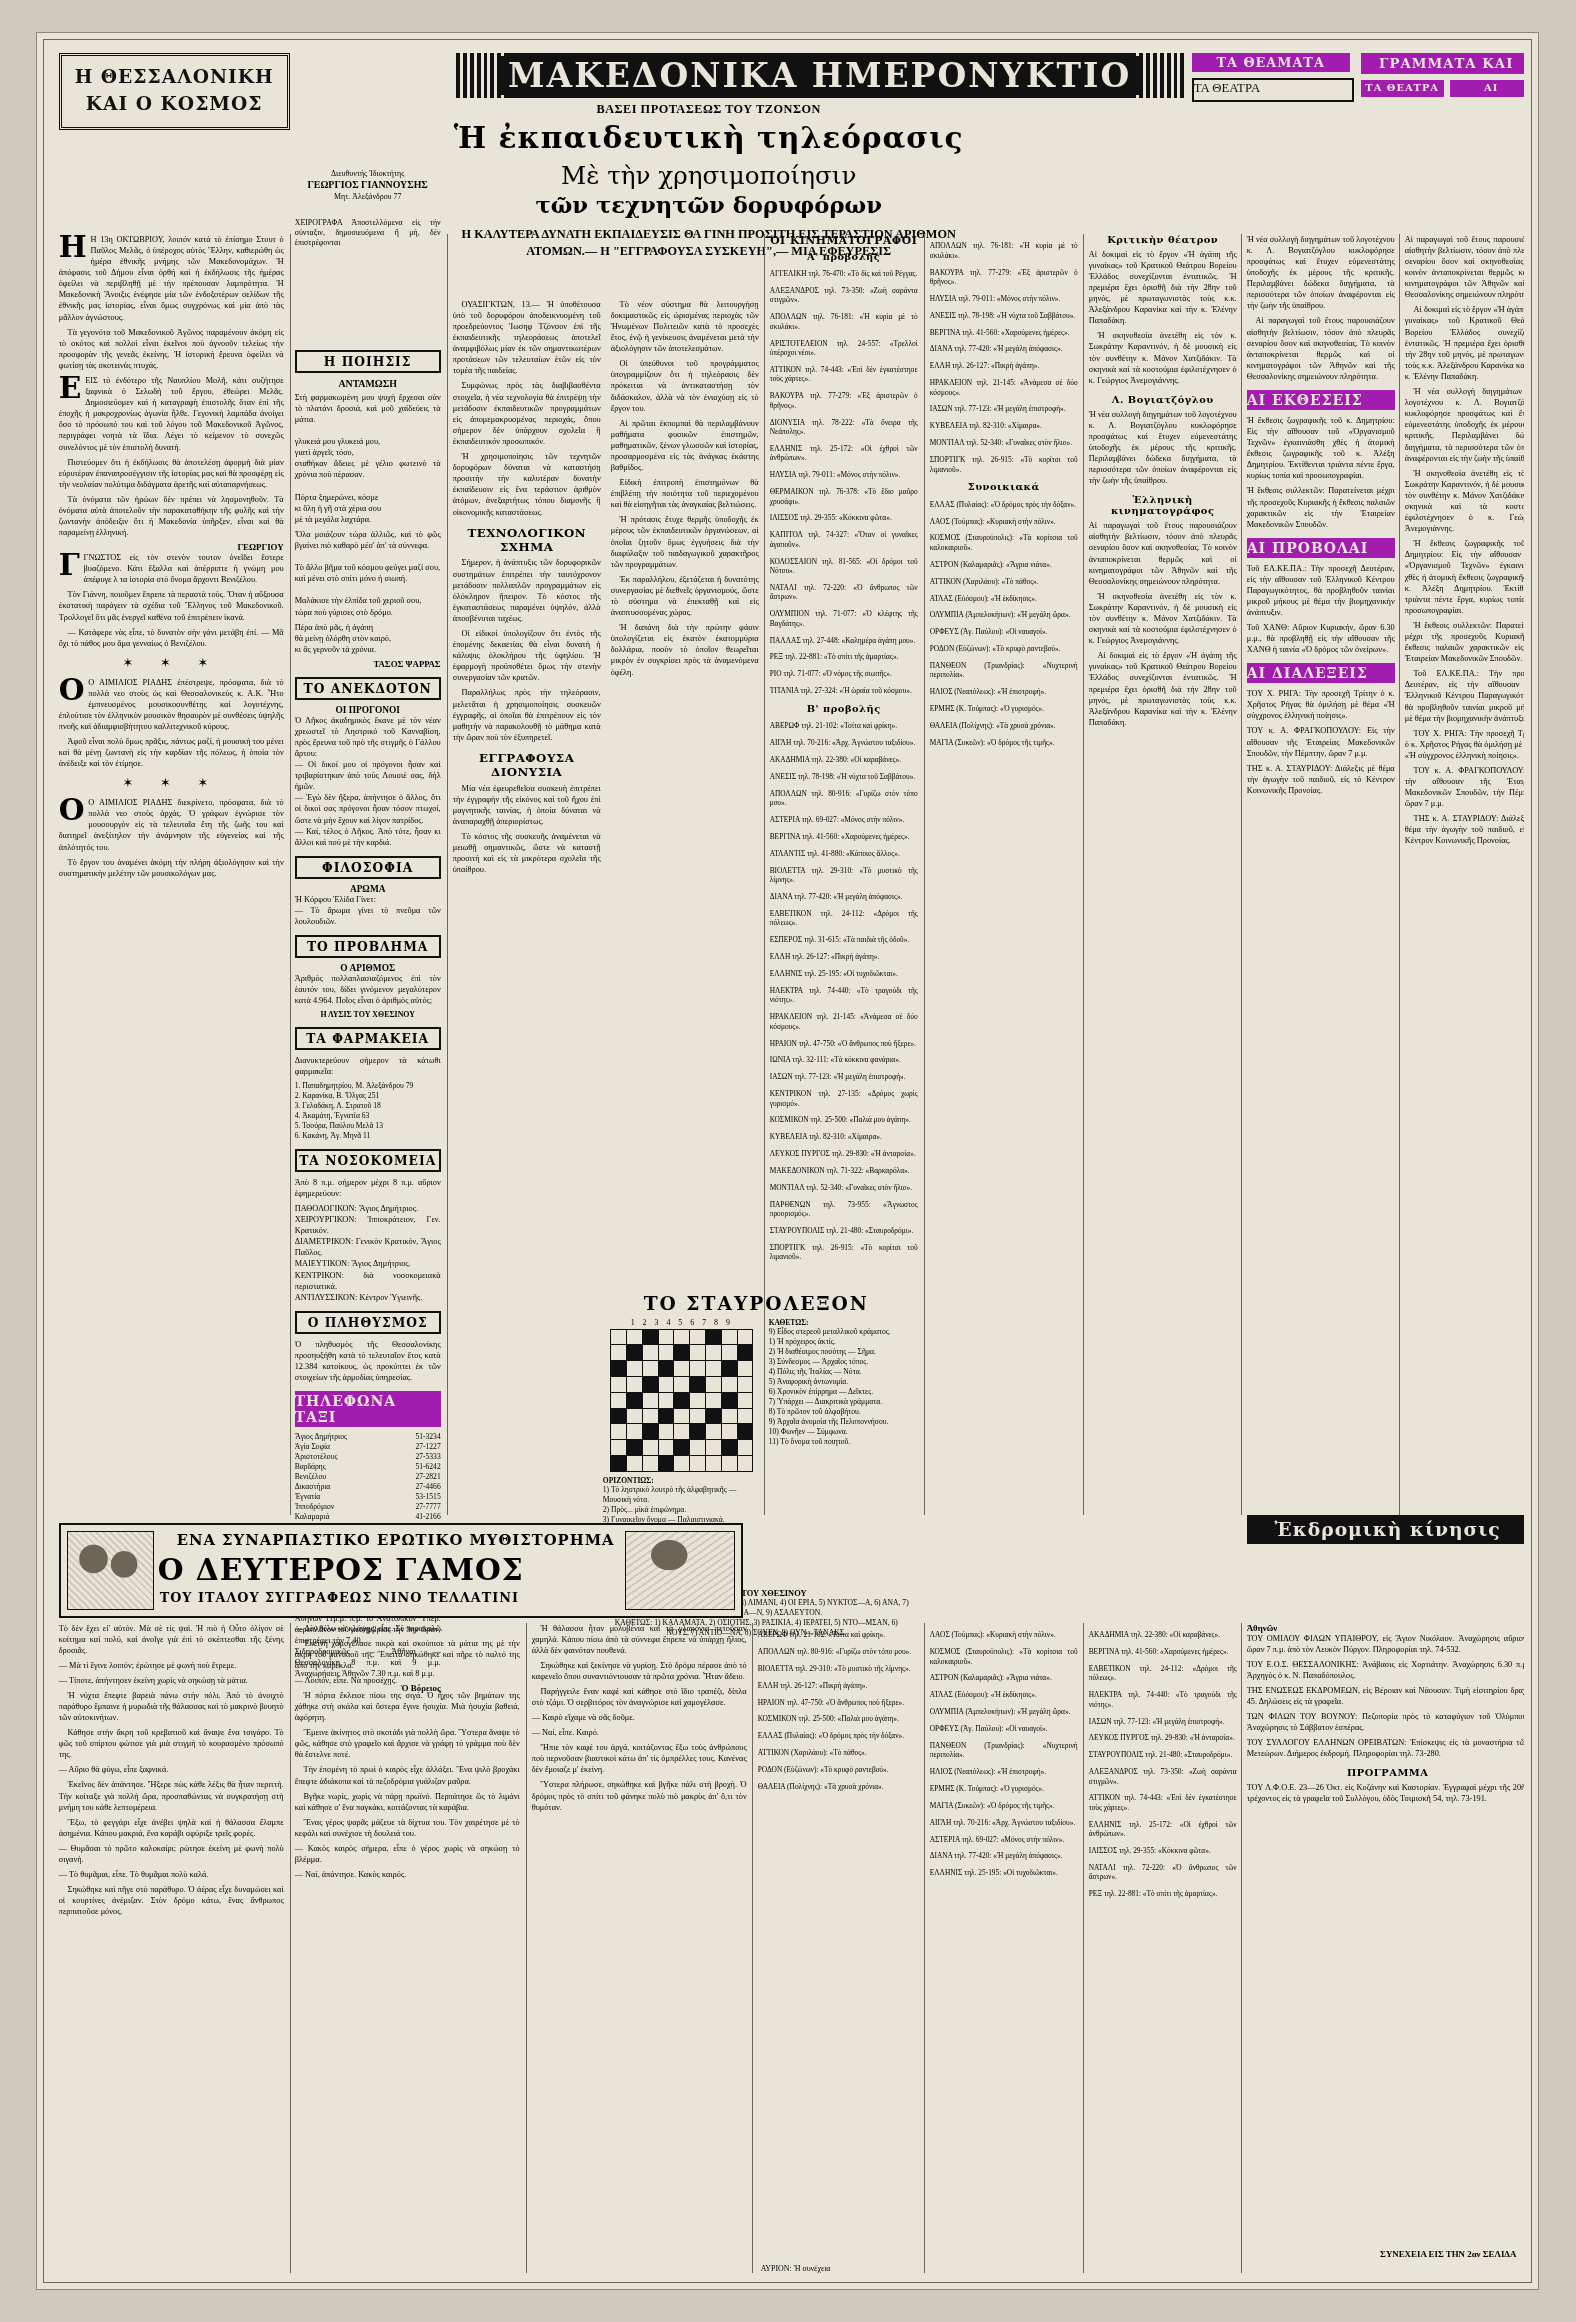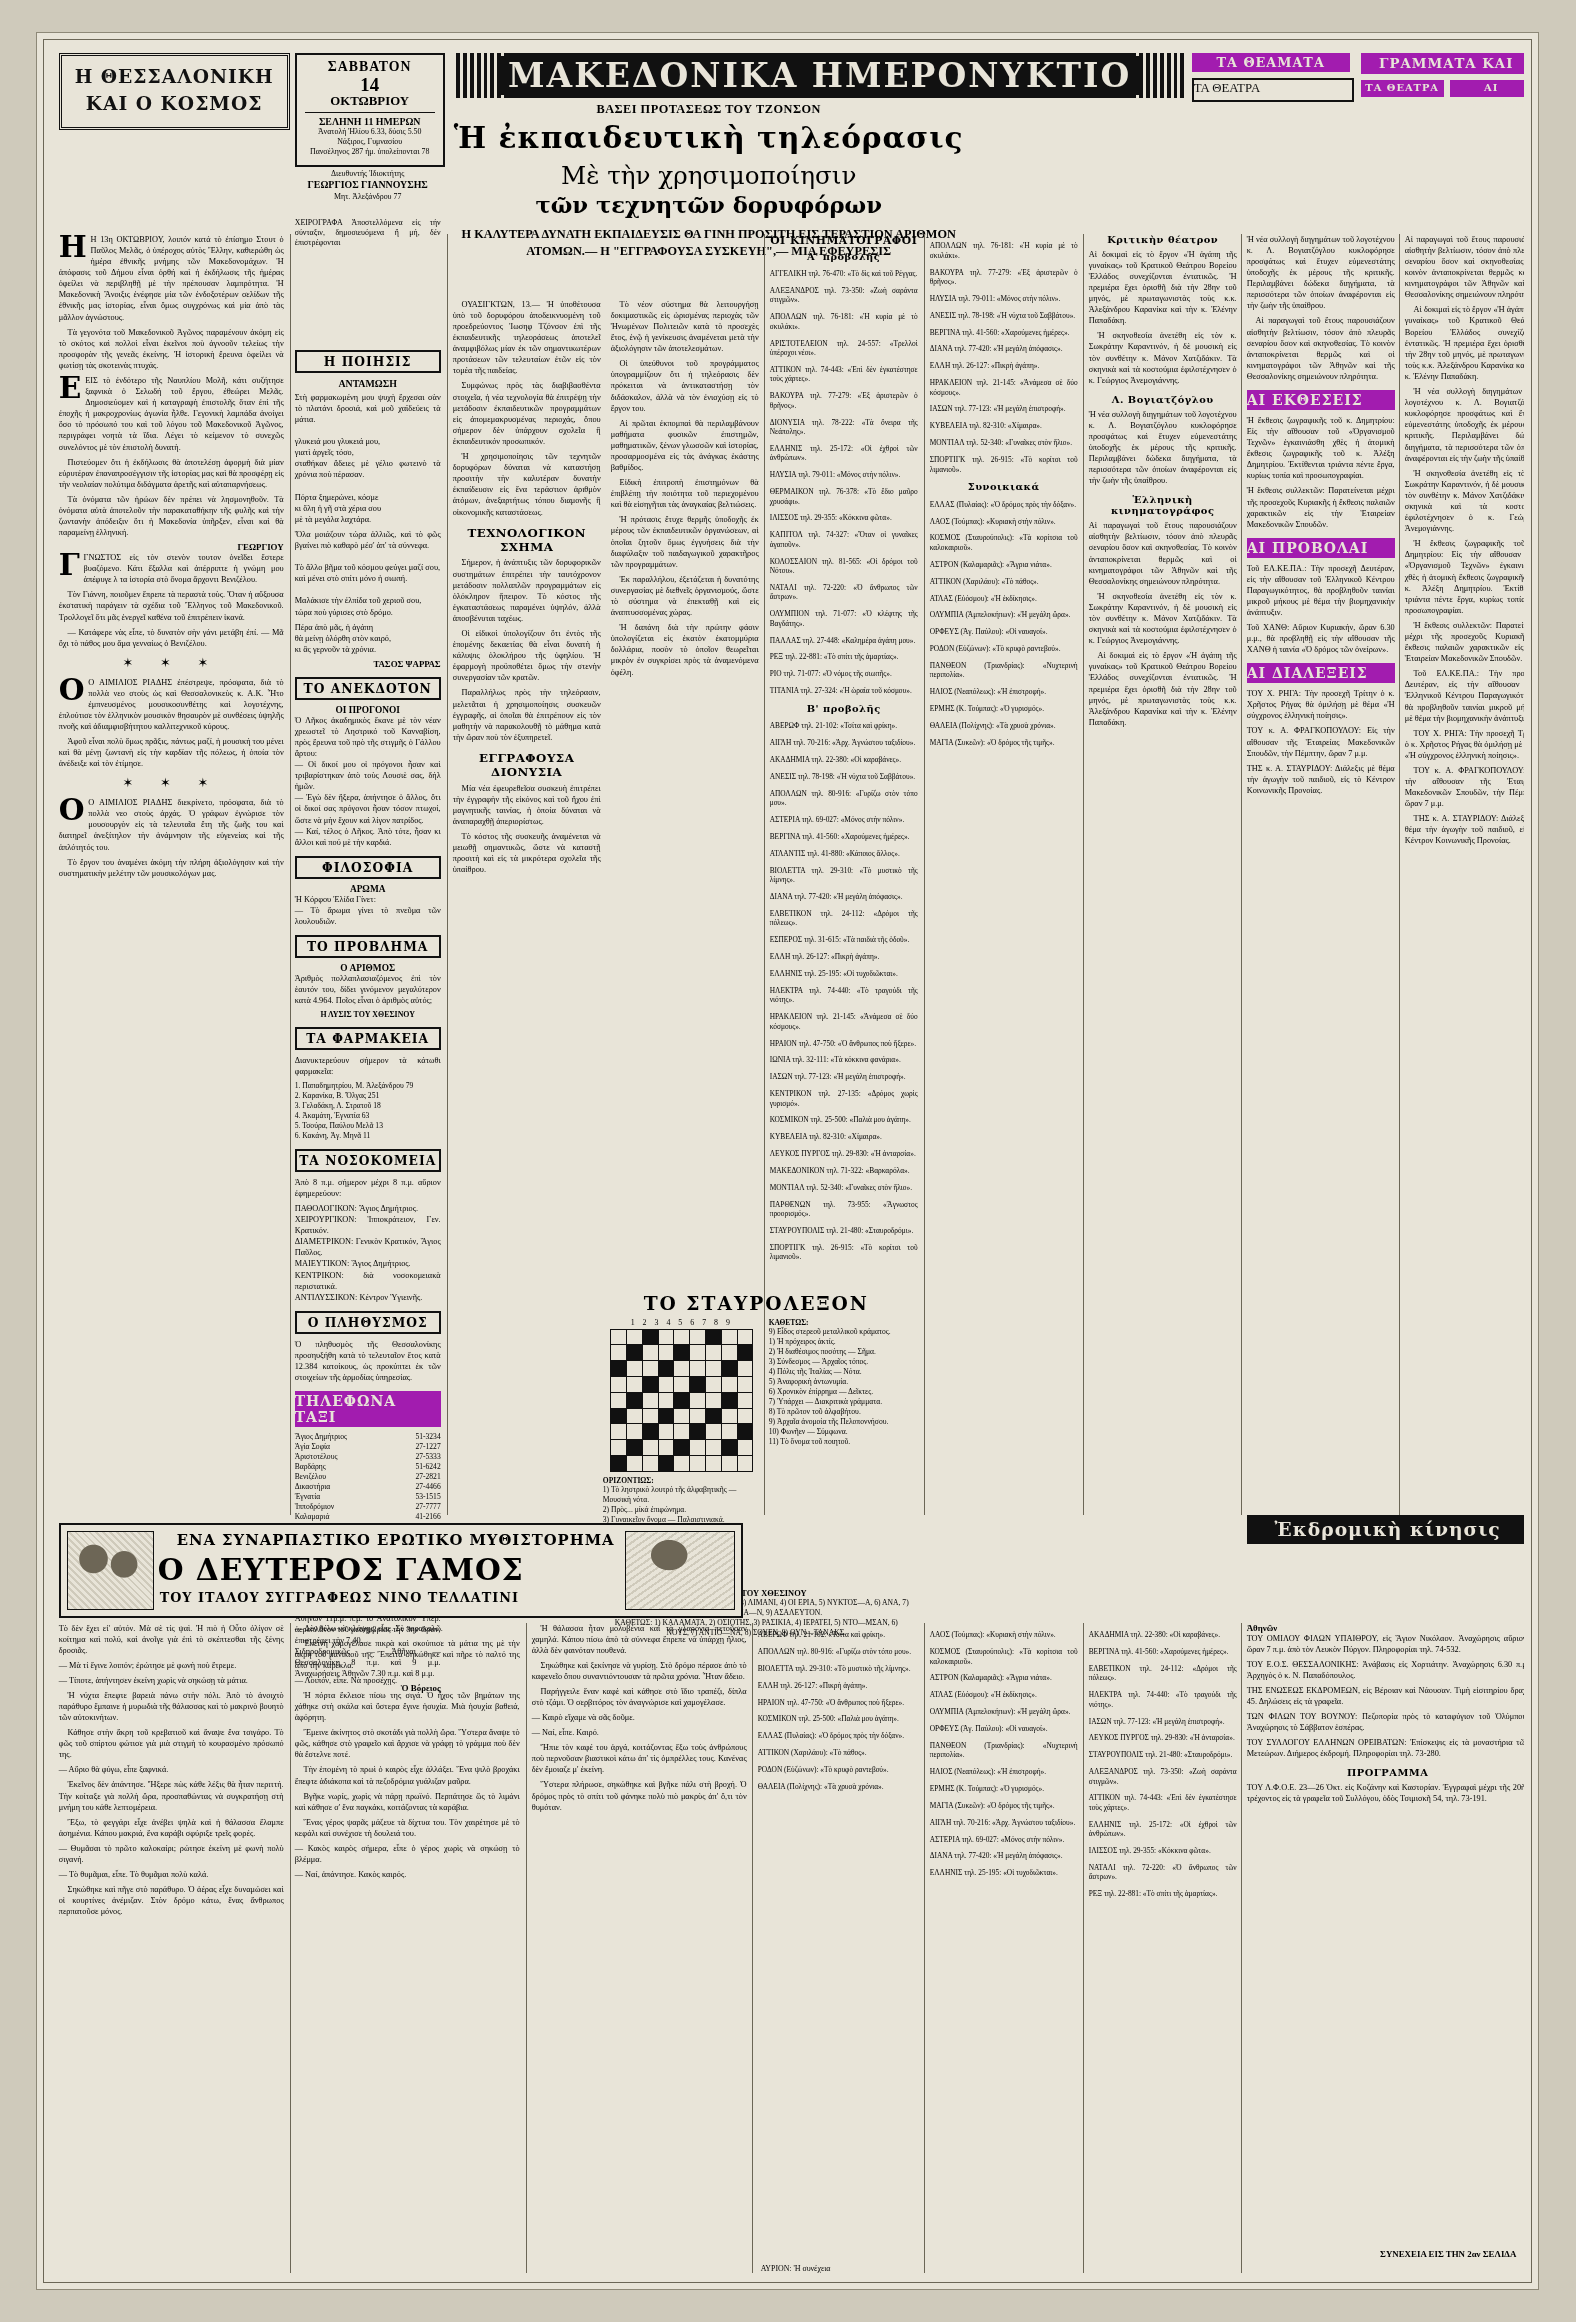--- a/index.html
+++ b/index.html
@@ -213,30 +213,20 @@
   <div class="paper">
     <div class="inner">
 
       <div class="masthead">
 
         <div class="box-tsl">
           <div class="t1">Η ΘΕΣΣΑΛΟΝΙΚΗ</div>
           <div class="t2">ΚΑΙ Ο ΚΟΣΜΟΣ</div>
         </div>
 
-        <div class="dateblock">
-          <div class="d1">ΣΑΒΒΑΤΟΝ</div>
-          <div class="d2">14</div>
-          <div class="d3">ΟΚΤΩΒΡΙΟΥ</div>
-          <hr>
-          <div class="d3" style="font-size:9.9px">ΣΕΛΗΝΗ 11 ΗΜΕΡΩΝ</div>
-          <div class="small" style="white-space:pre-line">Ἀνατολή Ἡλίου 6.33, δύσις 5.50
-Νάξιρος, Γυμνασίου
-Πανσέληνος 287 ἡμ. ὑπολείπονται 78</div>
-        </div>
 
         <div class="masthead-meta">
           <div>Διευθυντής Ἰδιοκτήτης</div>
           <div style="font-weight:bold;font-size:9.9px">ΓΕΩΡΓΙΟΣ ΓΙΑΝΝΟΥΣΗΣ</div>
           <div>Μητ. Ἀλεξάνδρου 77</div>
           <div style="margin-top:15.8px;text-align:justify">ΧΕΙΡΟΓΡΑΦΑ Ἀποστελλόμενα εἰς τήν σύνταξιν, δημοσιευόμενα ἤ μή, δέν ἐπιστρέφονται</div>
         </div>
 
         <div class="logo">
           <span class="barcode bl"></span>

